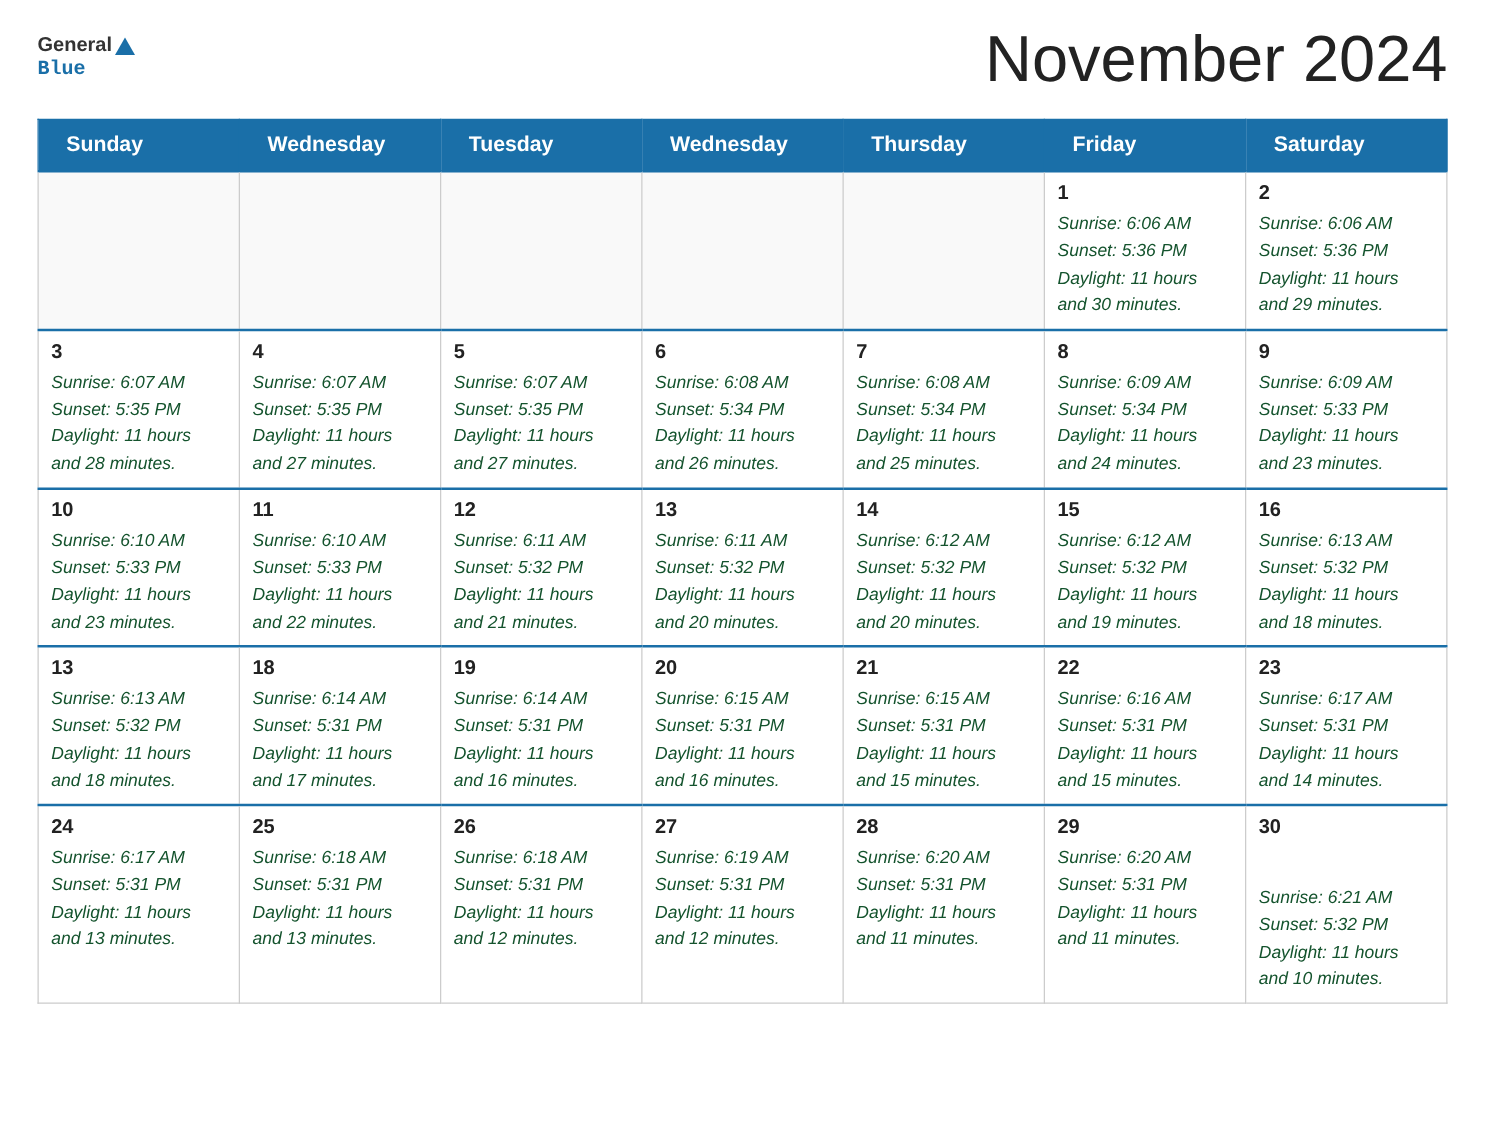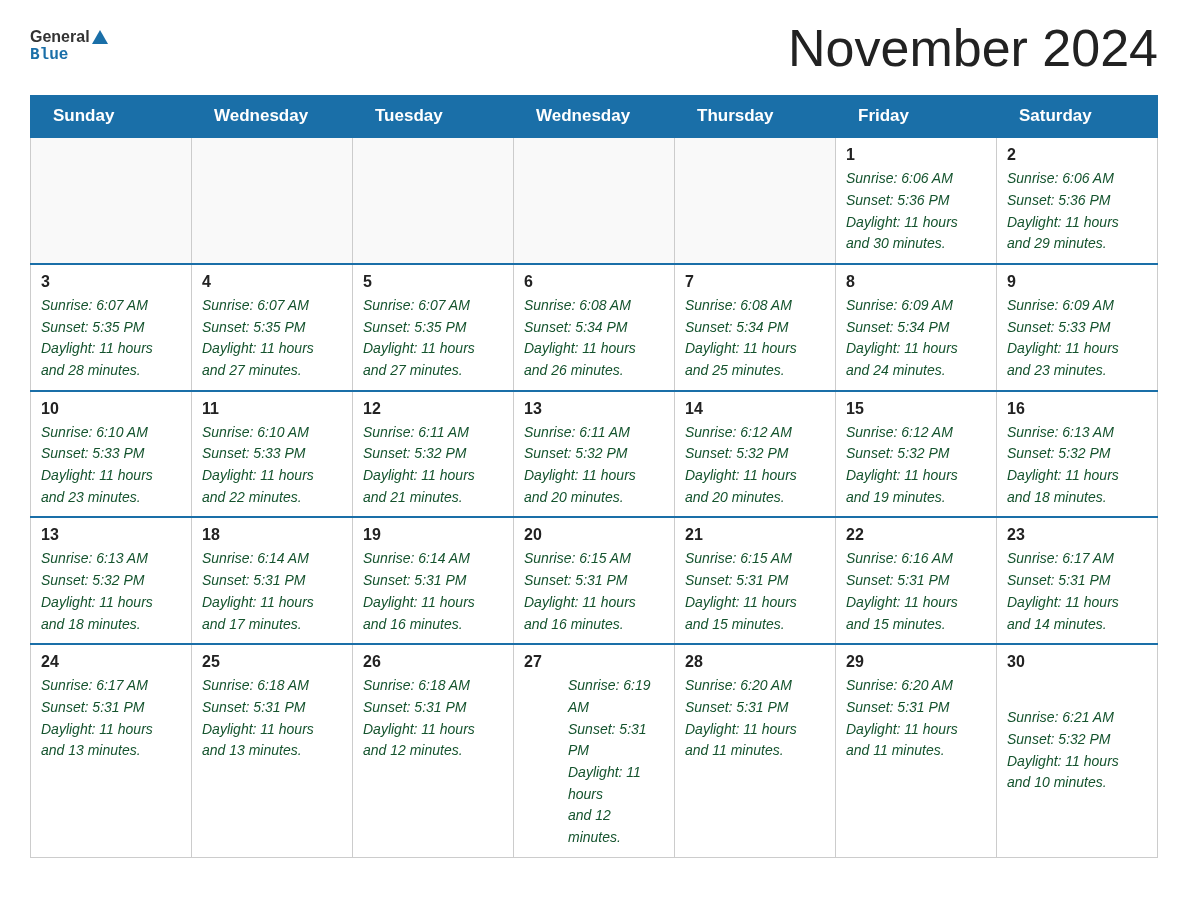--- a/index.html
+++ b/index.html
@@ -321,21 +321,21 @@
         </td>
         <td>
           <span class="day-number">26</span>
           <div class="day-info" style="white-space: pre-line;">Sunrise: 6:18 AM
 Sunset: 5:31 PM
 Daylight: 11 hours
 and 12 minutes.</div>
         </td>
         <td>
           <span class="day-number">27</span>
-          <div class="day-info" style="white-space: pre-line; margin-left: 44px;">Sunrise: 6:19 AM
+          <div class="day-info" style="white-space: pre-line;">Sunrise: 6:19 AM
 Sunset: 5:31 PM
 Daylight: 11 hours
 and 12 minutes.</div>
         </td>
         <td>
           <span class="day-number">28</span>
           <div class="day-info" style="white-space: pre-line;">Sunrise: 6:20 AM
 Sunset: 5:31 PM
 Daylight: 11 hours
 and 11 minutes.</div>

